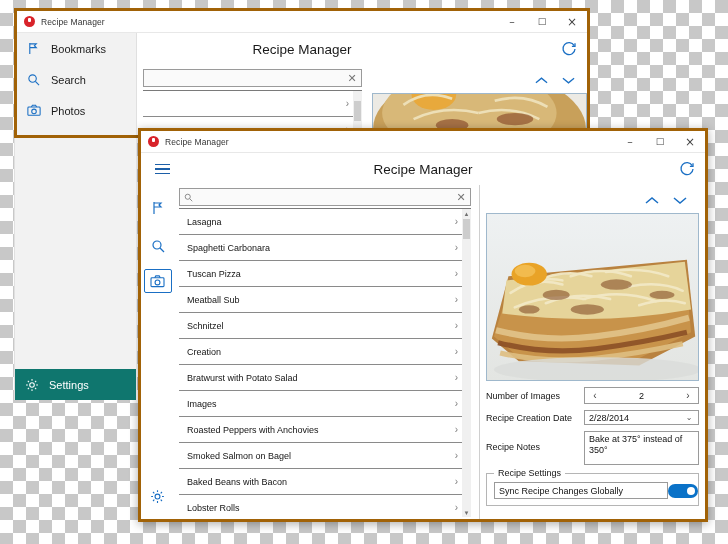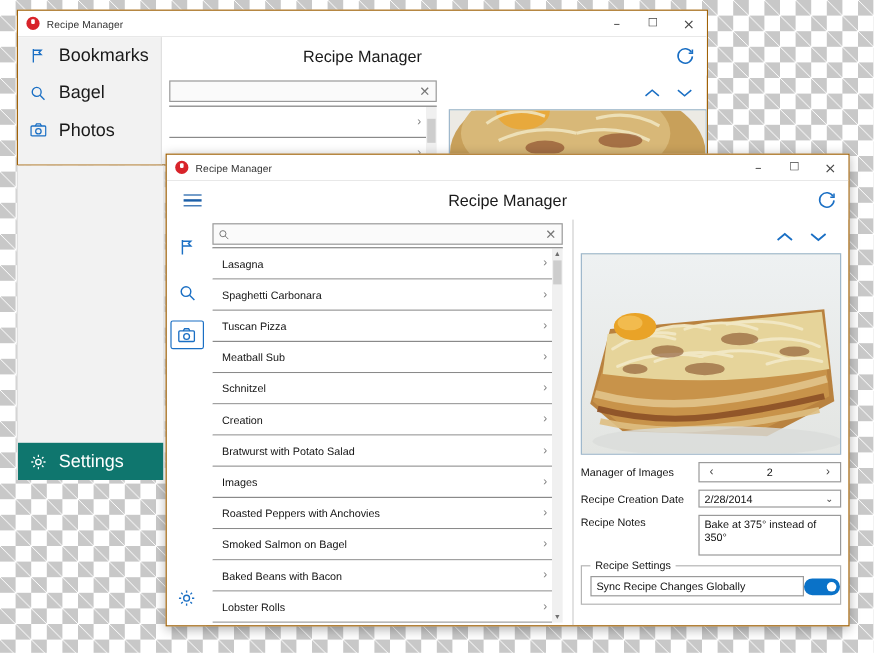--- a/index.html
+++ b/index.html
@@ -8,21 +8,21 @@
     font-family:"Liberation Sans", sans-serif;
     background-color:#ffffff;
     background-image:
       linear-gradient(45deg,#c8c8c8 25%,transparent 25%,transparent 75%,#c8c8c8 75%),
       linear-gradient(45deg,#c8c8c8 25%,transparent 25%,transparent 75%,#c8c8c8 75%);
     background-size:26px 26px;
     background-position:0 0,13px 13px;
   }
 
   
-  .window{position:absolute;background:#ffffff;border:1px solid #a16207;
+  .window{position:absolute;background:#ffffff;border:3px solid #a16207;
           box-sizing:border-box;overflow:hidden;}
   .titlebar{height:22px;background:#ffffff;display:flex;align-items:center;
             border-bottom:1px solid #e8e8e8;box-sizing:border-box;}
   .tb-icon{width:11px;height:11px;border-radius:50%;background:#d8232a;
            margin-left:7px;margin-right:6px;position:relative;flex:none;}
   .tb-icon:after{content:"";position:absolute;top:1.5px;left:4px;width:3px;height:4px;
                  background:#ffffff;border-radius:1px;}
   .tb-title{font-size:8.5px;color:#333;letter-spacing:.1px;}
   .tb-buttons{margin-left:auto;display:flex;height:100%;}
   .tb-btn{width:30px;height:100%;display:flex;align-items:center;justify-content:center;
@@ -36,21 +36,21 @@
   .hamb i{display:block;width:15px;height:1.6px;background:#1c5fa8;}
   .apptitle{position:absolute;left:0;right:0;text-align:center;font-size:13.5px;
             color:#1a1a1a;font-weight:400;pointer-events:none;}
   .refresh{margin-left:auto;margin-right:9px;width:18px;height:18px;position:relative;z-index:2;}
 
   
   #back-window{left:14px;top:8px;width:576px;height:130px;}
   .navpane{position:absolute;left:0;top:22px;width:120px;bottom:0;background:#f2f2f2;
            border-right:1px solid #e0e0e0;box-sizing:border-box;z-index:4;}
   .nav-item{height:31px;display:flex;align-items:center;padding-left:10px;
-            box-sizing:border-box;font-size:15px;color:#1a1a1a;}
+            box-sizing:border-box;font-size:11px;color:#1a1a1a;}
   .nav-item .ico{width:24px;display:flex;align-items:center;color:#1a6fc4;}
   .nav-item.selected{background:#0f766e;color:#ffffff;}
   .nav-item.selected .ico{color:#ffffff;}
 
   .back-body{position:absolute;left:120px;right:0;top:54px;bottom:0;display:flex;}
   .back-left{flex:1;min-width:0;padding:4px 6px 0 6px;box-sizing:border-box;}
   .back-right{width:215px;border-left:0;padding-top:2px;box-sizing:border-box;position:relative;}
 
   
   #settings-flyout{position:absolute;left:14px;top:138px;width:123px;height:262px;
@@ -161,21 +161,21 @@
       </span>
       <span>Bookmarks</span>
     </div>
     <div class="nav-item">
       <span class="ico">
         <svg width="13" height="13" viewBox="0 0 14 14">
             <circle cx="6" cy="6" r="4" fill="none" stroke="currentColor" stroke-width="1.2"></circle>
             <path d="M9 9l4 4" stroke="currentColor" stroke-width="1.2"></path>
           </svg>
       </span>
-      <span>Bagel</span>
+      <span>Search</span>
     </div>
     <div class="nav-item">
       <span class="ico">
         <svg width="14" height="13" viewBox="0 0 16 14">
             <rect x="1" y="3" width="14" height="9.5" rx="1" fill="none" stroke="currentColor" stroke-width="1.2"></rect>
             <path d="M5 3l1.2-2h3.6L11 3" fill="none" stroke="currentColor" stroke-width="1.2"></path>
             <circle cx="8" cy="8" r="2.6" fill="none" stroke="currentColor" stroke-width="1.2"></circle>
           </svg>
       </span>
       <span>Photos</span>
@@ -429,38 +429,38 @@
           </g>
 
           <ellipse cx="44" cy="58" rx="17" ry="11" fill="#e9a327"></ellipse>
           <ellipse cx="40" cy="55" rx="10" ry="6" fill="#f2bb4e"></ellipse>
 
           <ellipse cx="110" cy="150" rx="100" ry="12" fill="#d9dcda" opacity=".8"></ellipse>
         </svg>
       </div>
 
       <div class="field">
-        <span class="lbl">Manager of Images</span>
+        <span class="lbl">Number of Images</span>
         <span class="ctrl spinner">
           <span class="sb">‹</span>
           <span class="val">2</span>
           <span class="sb">›</span>
         </span>
       </div>
 
       <div class="field">
         <span class="lbl">Recipe Creation Date</span>
         <span class="ctrl combo">
           <span class="cv">2/28/2014</span>
           <span class="dd">⌄</span>
         </span>
       </div>
 
       <div class="field" style="align-items:flex-start;">
-        <span class="lbl" style="margin-top:1px;">Recipe Notes</span>
+        <span class="lbl" style="margin-top:11px;">Recipe Notes</span>
         <span class="ctrl notes">Bake at 375° instead of 350°</span>
       </div>
 
       <div class="group">
         <span class="gt">Recipe Settings</span>
         <div class="group-row">
           <span class="tbox">Sync Recipe Changes Globally</span>
           <span class="toggle"></span>
         </div>
       </div>

